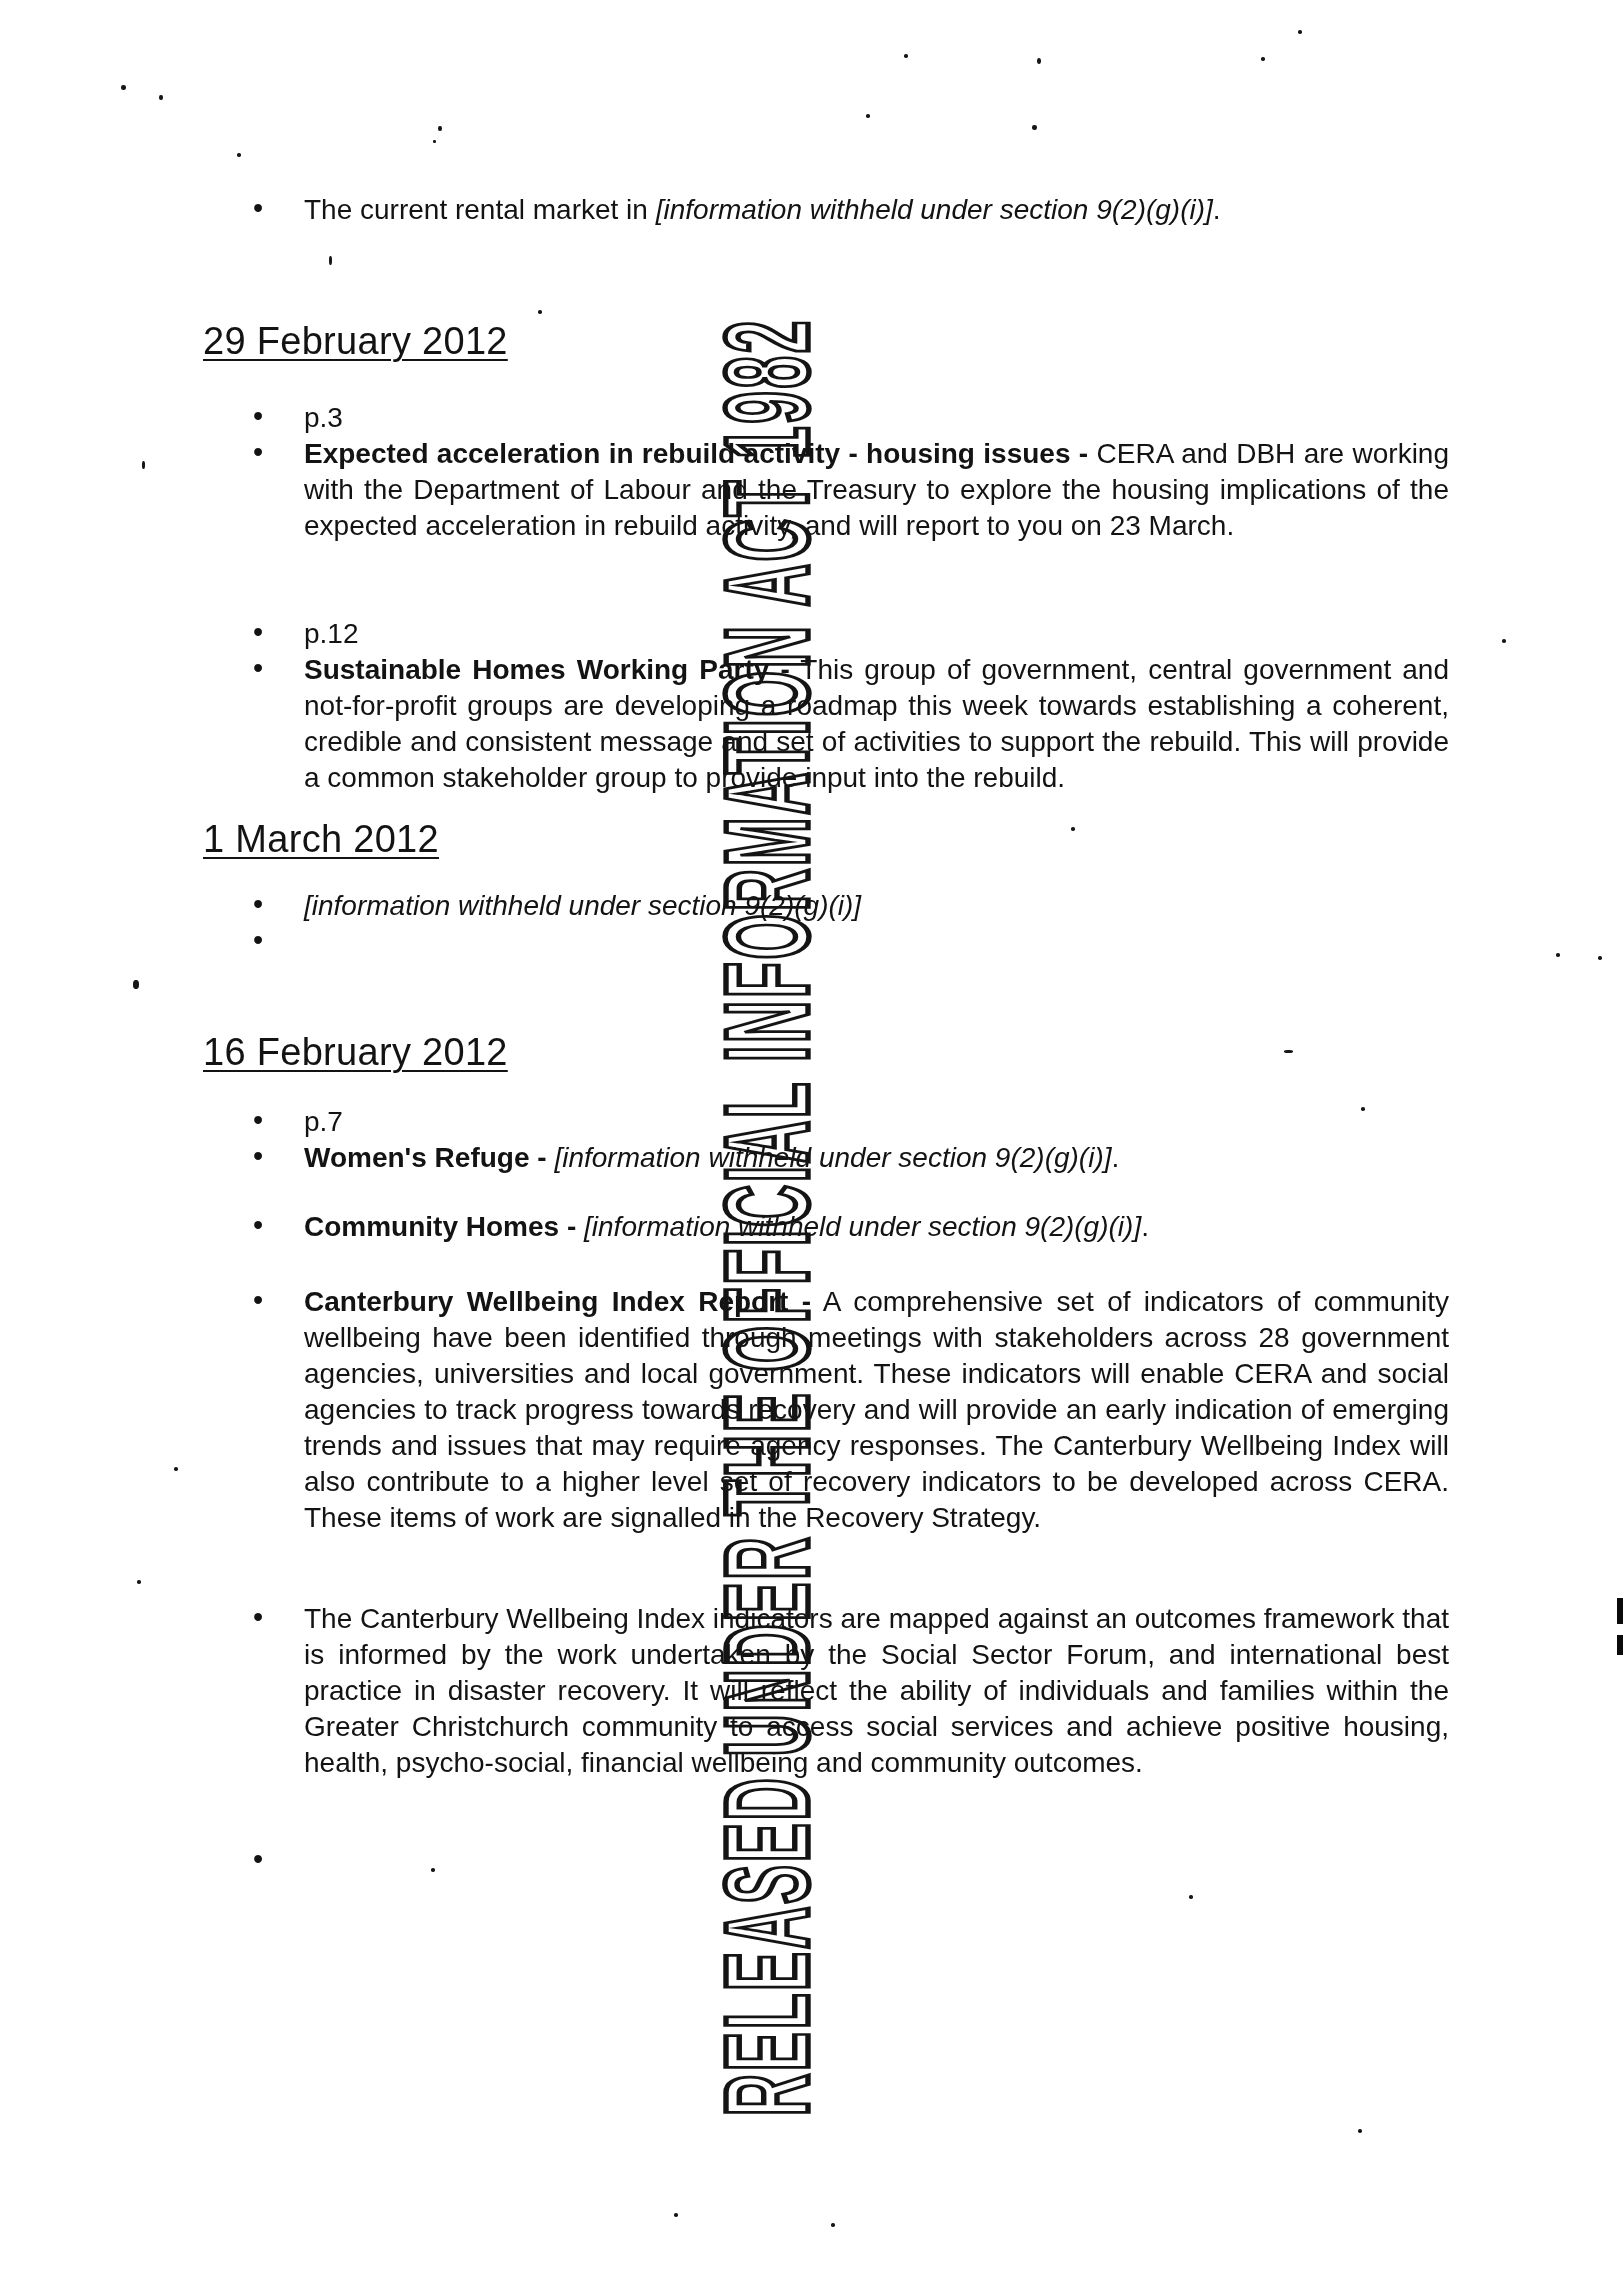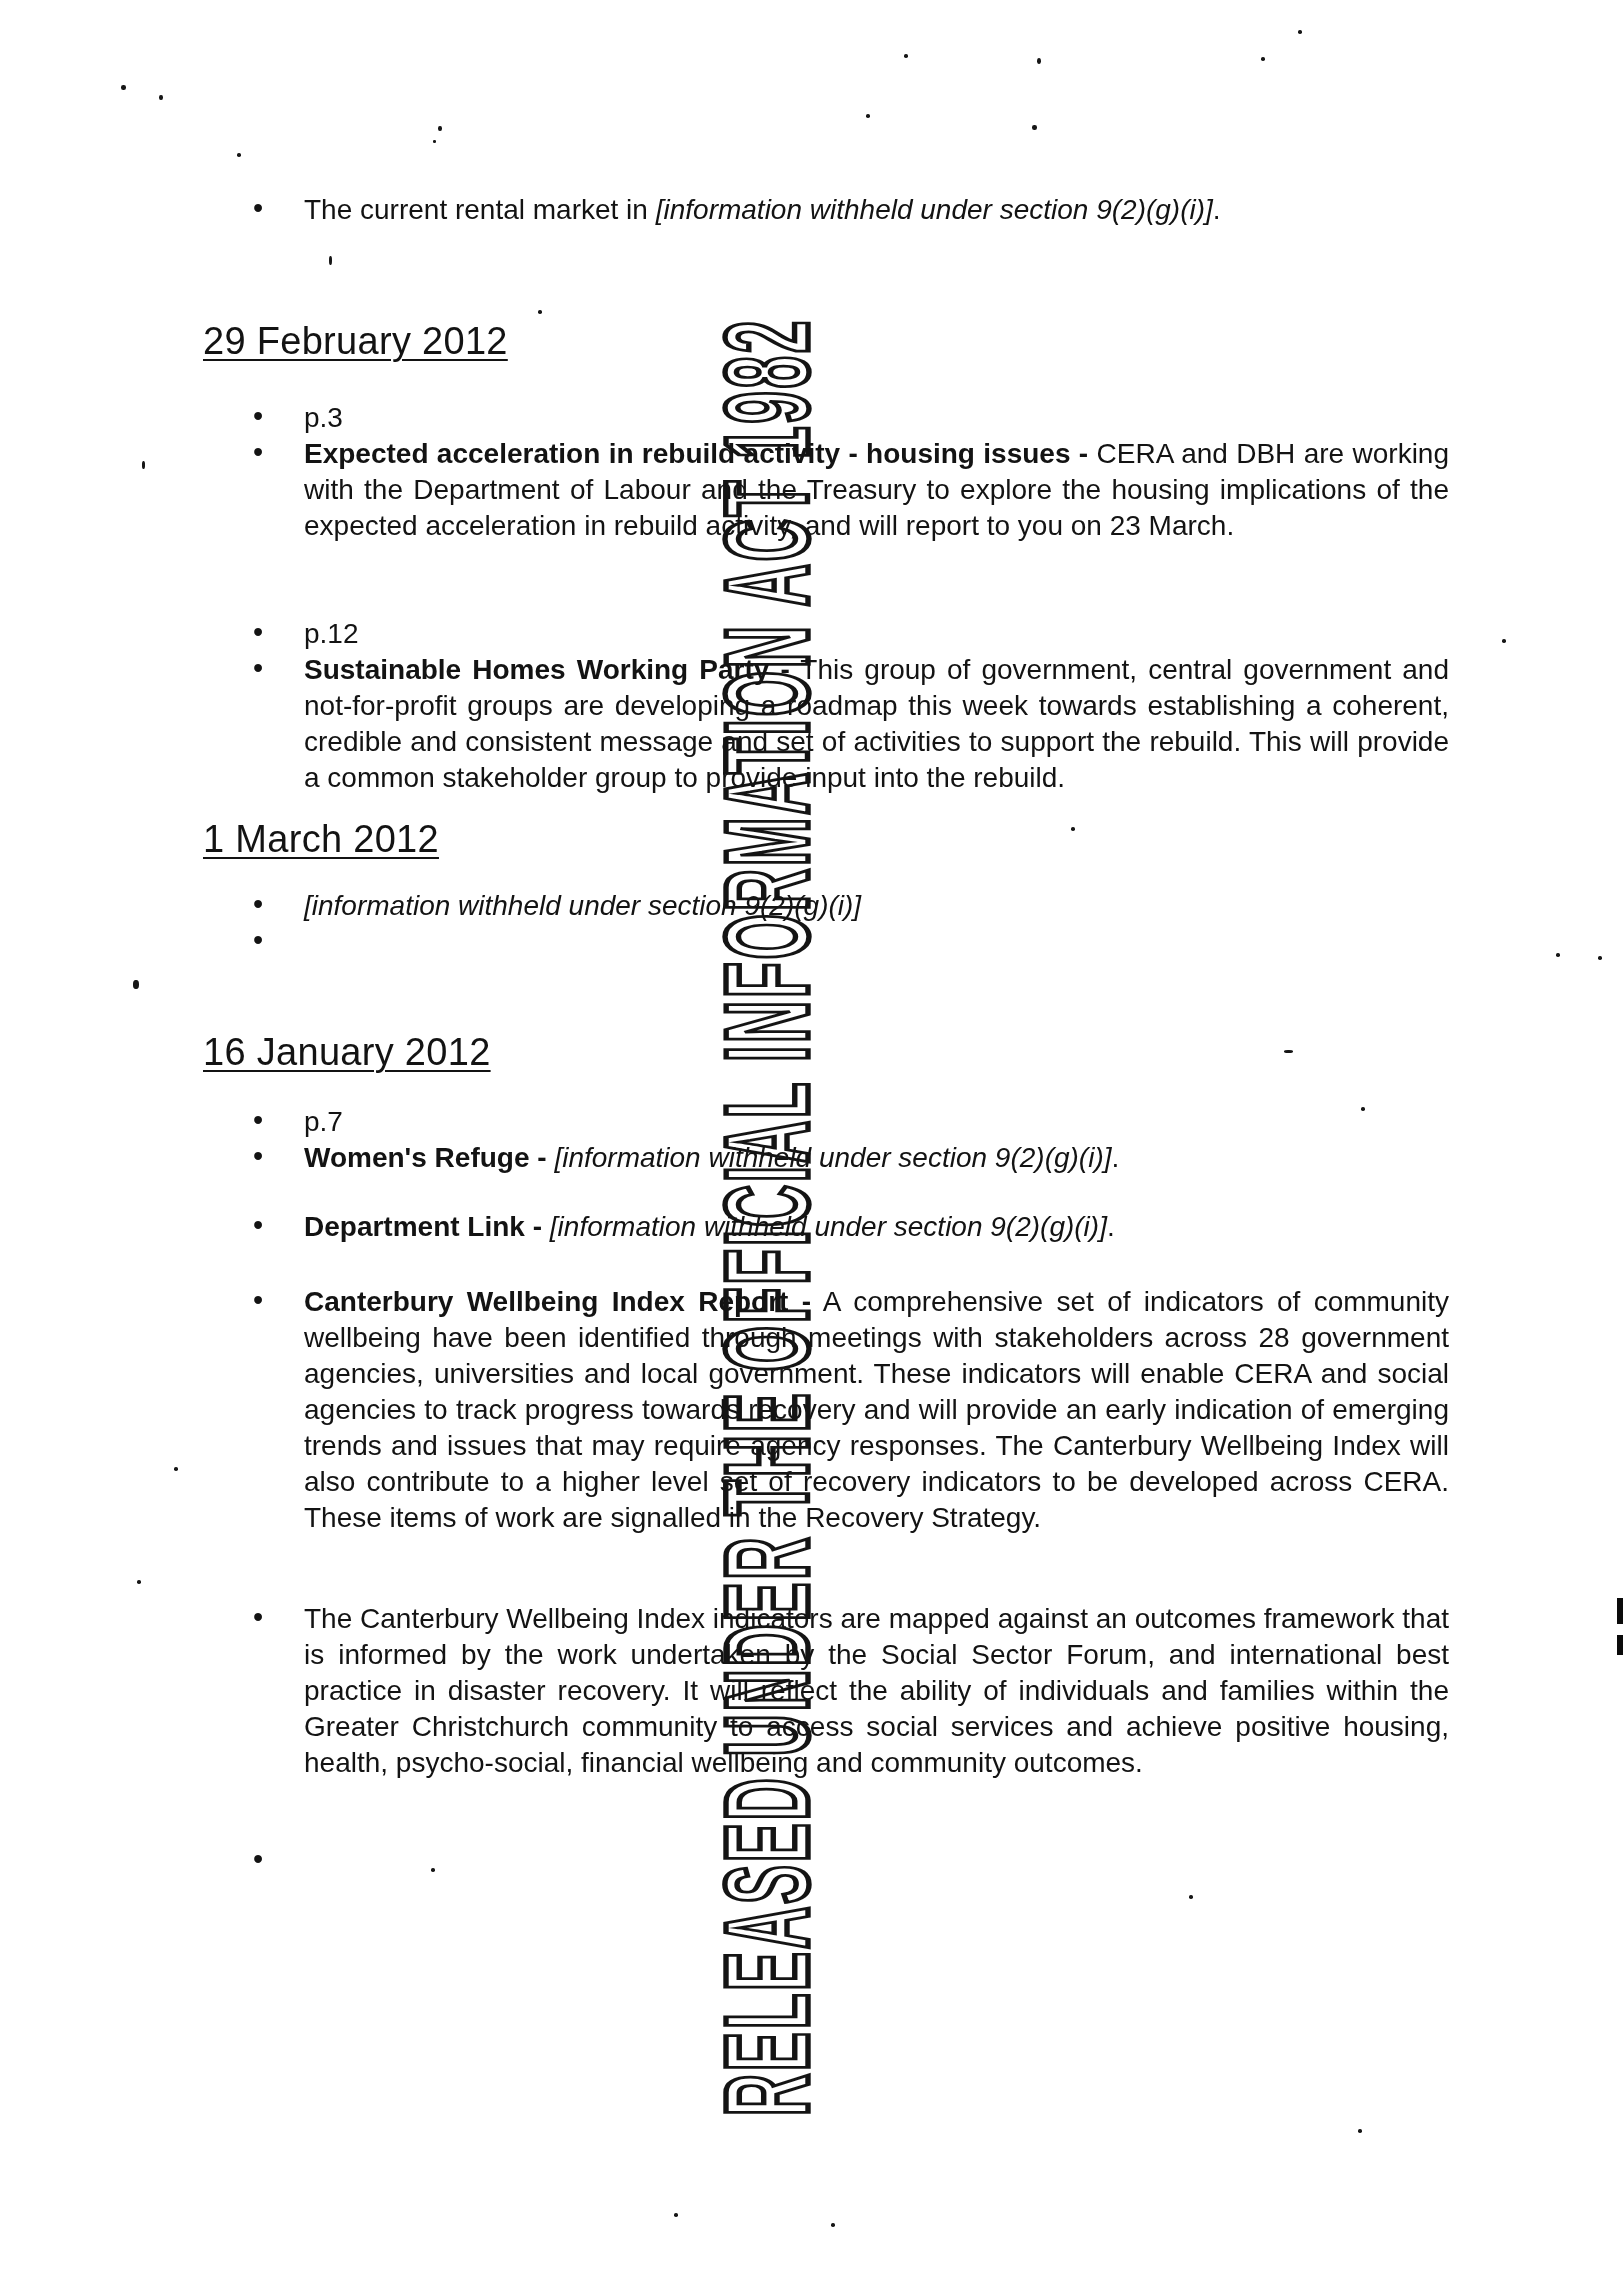--- a/index.html
+++ b/index.html
@@ -115,35 +115,35 @@
 
   <div class="block bullet-item nj" style="top:888px">
     <span class="marker">•</span>
     <span class="i">[information withheld under section 9(2)(g)(i)]</span>
   </div>
 
   <div class="block bullet-item" style="top:924px">
     <span class="marker">•</span>
   </div>
 
-  <div class="block heading" style="top:1034px">16 January 2012</div>
+  <div class="block heading" style="top:1034px">16 February 2012</div>
 
   <div class="block bullet-item nj" style="top:1104px">
     <span class="marker">•</span>
     <span>p.7</span>
   </div>
 
   <div class="block bullet-item nj" style="top:1140px">
     <span class="marker">•</span>
     <span class="b">Women's Refuge -</span><span class="i"> [information withheld under section 9(2)(g)(i)]</span><span>.</span>
   </div>
 
   <div class="block bullet-item nj" style="top:1209px">
     <span class="marker">•</span>
-    <span class="b">Department Link -</span><span class="i"> [information withheld under section 9(2)(g)(i)]</span><span>.</span>
+    <span class="b">Community Homes -</span><span class="i"> [information withheld under section 9(2)(g)(i)]</span><span>.</span>
   </div>
 
   <div class="block bullet-item" style="top:1284px">
     <span class="marker">•</span>
     <span class="b">Canterbury Wellbeing Index Report -</span><span> A comprehensive set of indicators of community wellbeing have been identified through meetings with stakeholders across 28 government agencies, universities and local government. These indicators will enable CERA and social agencies to track progress towards recovery and will provide an early indication of emerging trends and issues that may require agency responses. The Canterbury Wellbeing Index will also contribute to a higher level set of recovery indicators to be developed across CERA. These items of work are signalled in the Recovery Strategy.</span>
   </div>
 
   <div class="block bullet-item" style="top:1601px">
     <span class="marker">•</span>
     <span>The Canterbury Wellbeing Index indicators are mapped against an outcomes framework that is informed by the work undertaken by the Social Sector Forum, and international best practice in disaster recovery. It will reflect the ability of individuals and families within the Greater Christchurch community to access social services and achieve positive housing, health, psycho-social, financial wellbeing and community outcomes.</span>

